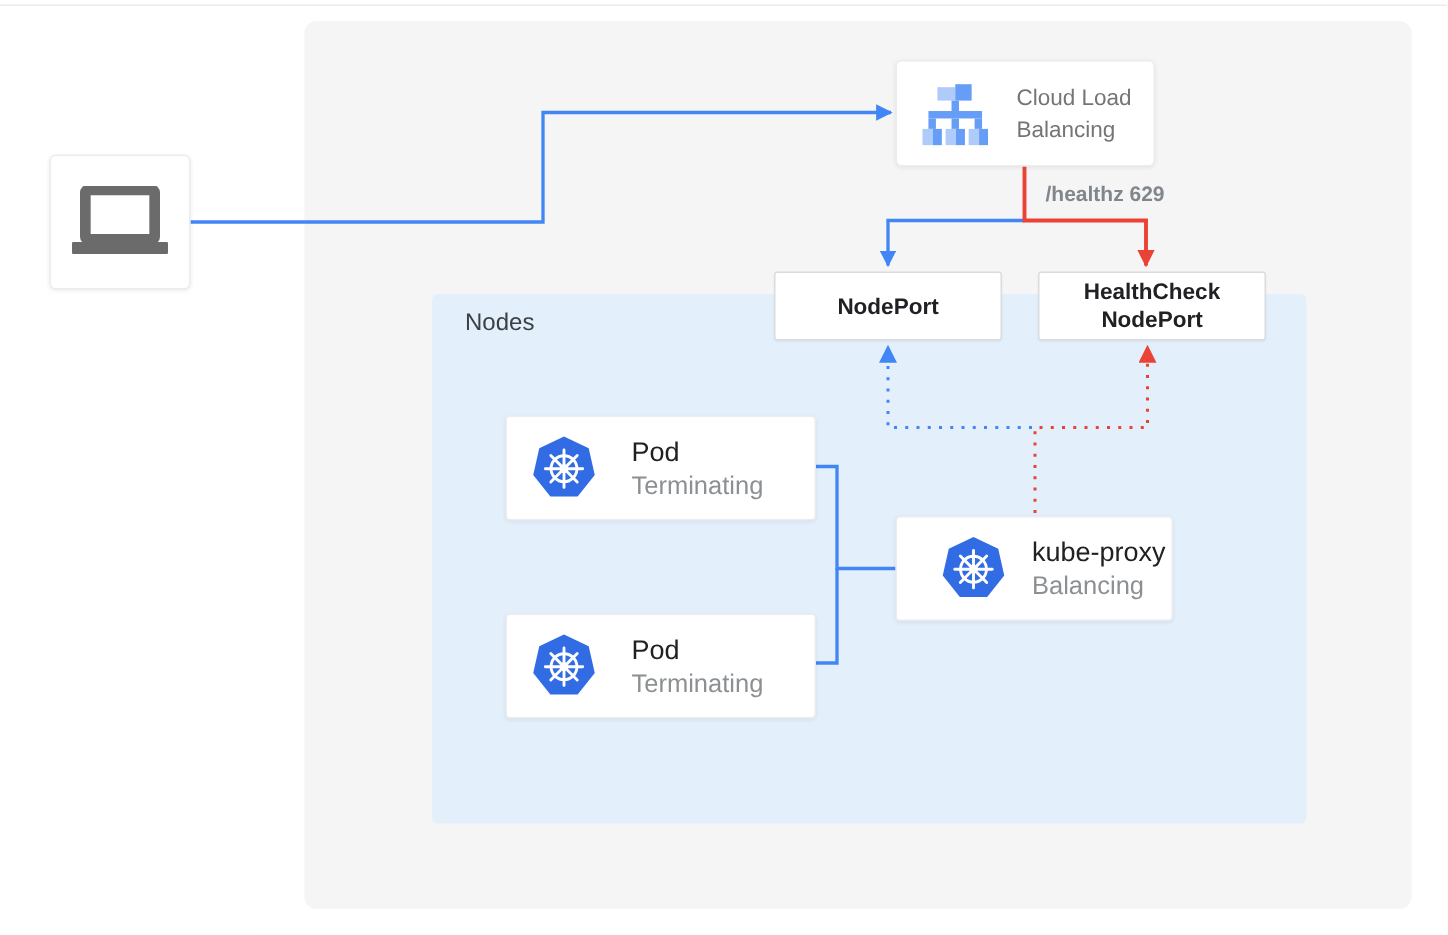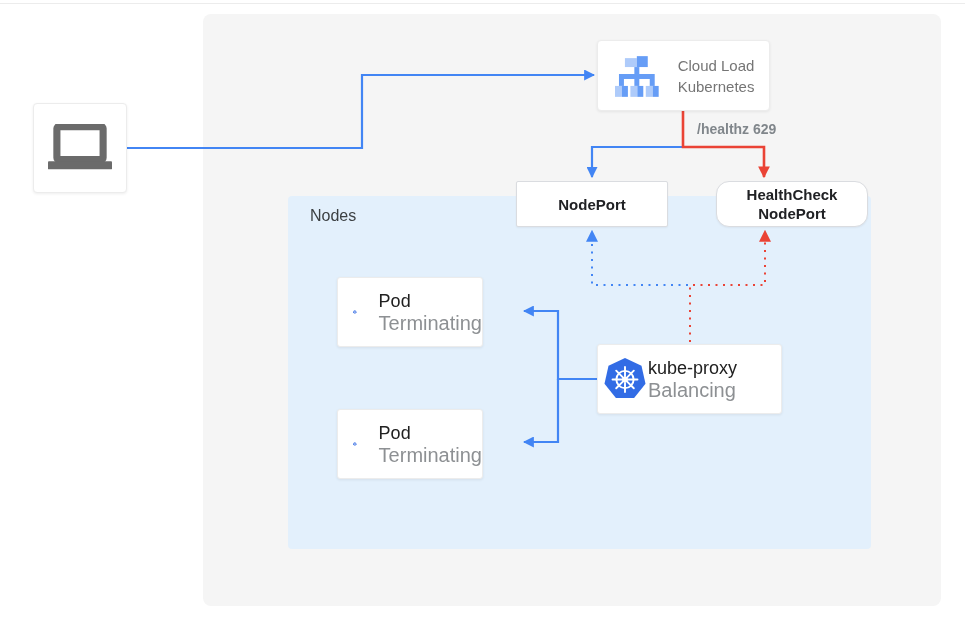--- a/index.html
+++ b/index.html
@@ -31,27 +31,27 @@
         box-shadow:0 1px 3px rgba(0,0,0,.07);display:flex;align-items:center;z-index:3;box-sizing:border-box;}
   .laptop-card{left:33px;top:103px;width:94px;height:90px;justify-content:center;}
   .clb-card{left:597px;top:40px;width:173px;height:71px;padding-left:16px;gap:18px;}
   .clb-text{font-size:15px;line-height:21px;color:#757575;width:92px;}
   .healthz{position:absolute;left:697px;top:121px;font-size:14px;font-weight:700;color:var(--text-gray);z-index:3;}
   .port-box{position:absolute;width:152px;height:46px;background:#fff;border:1px solid #dadce0;
         box-shadow:0 1px 2px rgba(0,0,0,.05);display:flex;align-items:center;justify-content:center;
         text-align:center;font-size:15px;font-weight:700;color:var(--text-dark);line-height:19px;
         z-index:3;box-sizing:border-box;padding:0 10px;border-radius:2px;}
   .nodeport-box{left:516px;top:181px;}
-  .hc-box{left:716px;top:181px;border-radius:13px;}
-  .pod-card{left:337px;width:146px;height:70px;padding-left:15px;gap:22px;border-radius:3px;}
+  .hc-box{left:692px;top:181px;}
+  .pod-card{left:337px;width:207px;height:70px;padding-left:15px;gap:22px;border-radius:3px;}
   .pod1{top:277px;}
   .pod2{top:409px;}
-  .kp-card{left:597px;top:344px;width:185px;height:70px;padding-left:4px;border-radius:3px;}
+  .kp-card{left:597px;top:344px;width:185px;height:70px;padding-left:28px;gap:16px;border-radius:3px;}
   .card-title{font-size:18px;line-height:23px;color:#212121;}
-  .card-sub{font-size:20px;line-height:21px;color:var(--text-sub);}
+  .card-sub{font-size:17px;line-height:21px;color:var(--text-sub);}
 </style>
 </head>
 <body>
 
 <div class="stage">
 
   <div class="top-rule"></div>
   <div class="panel"></div>
 
   <div class="nodes-box">
@@ -99,21 +99,21 @@
       <rect x="5" y="24" width="5" height="7" fill="var(--icon-blue-medium)"></rect>
       <rect x="20.5" y="24" width="5" height="7" fill="var(--icon-blue-medium)"></rect>
       <rect x="36" y="24" width="5" height="7" fill="var(--icon-blue-medium)"></rect>
       <rect x="1" y="31" width="7" height="11" fill="var(--icon-blue-light)"></rect>
       <rect x="8" y="31" width="6" height="11" fill="var(--icon-blue-medium)"></rect>
       <rect x="16.5" y="31" width="7" height="11" fill="var(--icon-blue-light)"></rect>
       <rect x="23.5" y="31" width="6" height="11" fill="var(--icon-blue-medium)"></rect>
       <rect x="32" y="31" width="7" height="11" fill="var(--icon-blue-light)"></rect>
       <rect x="39" y="31" width="6" height="11" fill="var(--icon-blue-medium)"></rect>
     </svg>
-    <div class="clb-text">Cloud Load Kubernetes</div>
+    <div class="clb-text">Cloud Load Balancing</div>
   </div>
 
   <div class="healthz">/healthz 629</div>
 
   <div class="port-box nodeport-box">
     <span>NodePort</span>
   </div>
 
   <div class="port-box hc-box">
     <span>HealthCheck NodePort</span>

